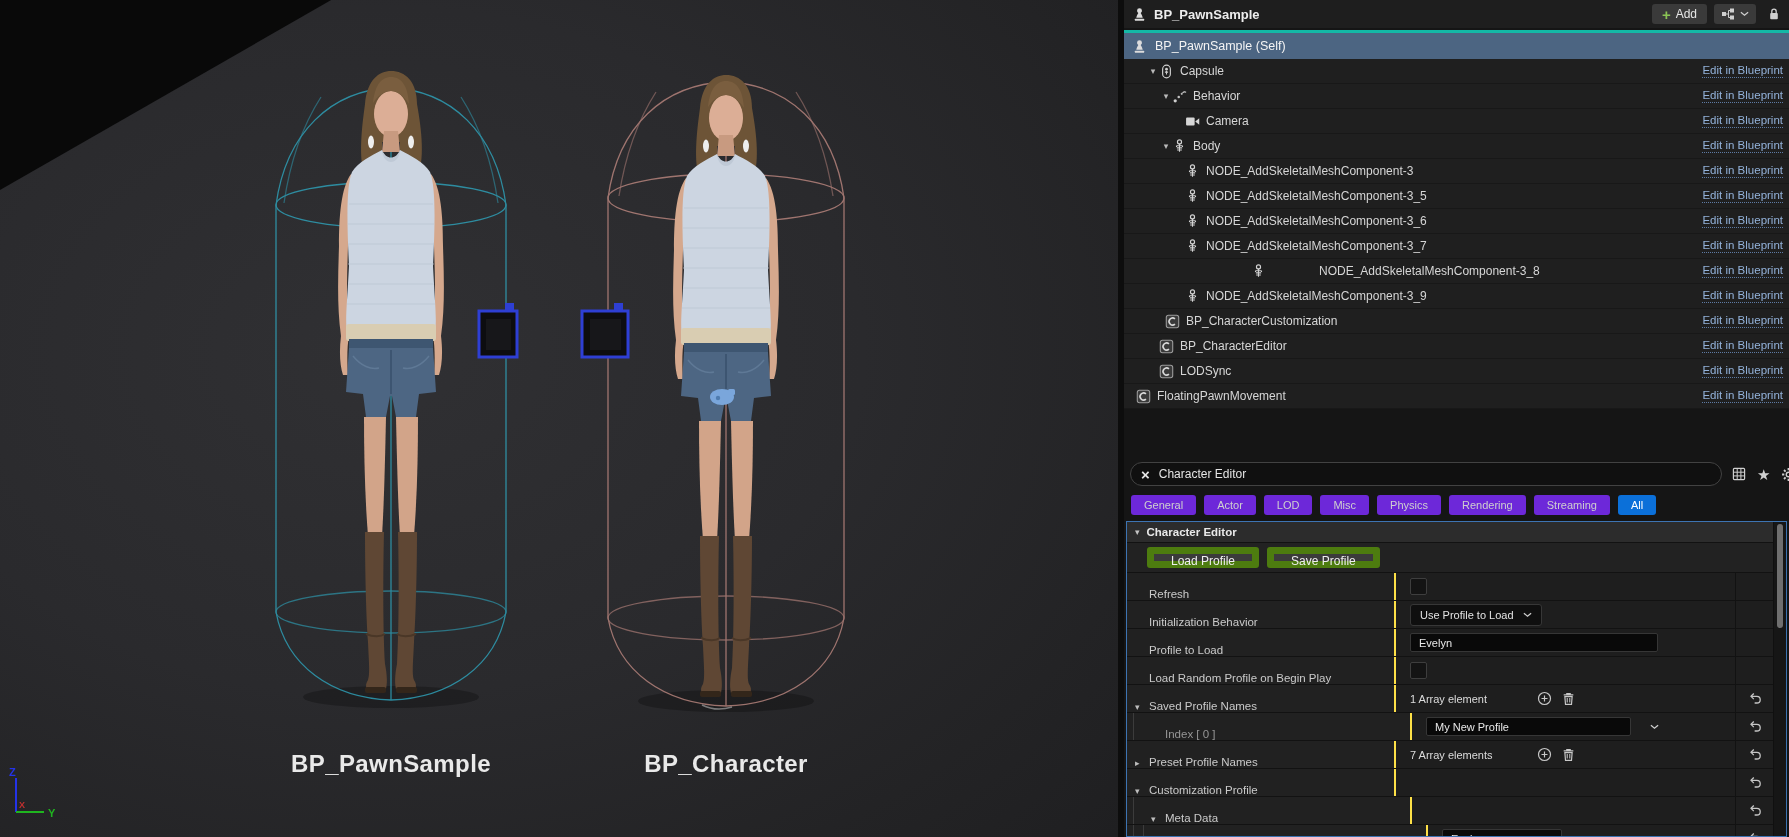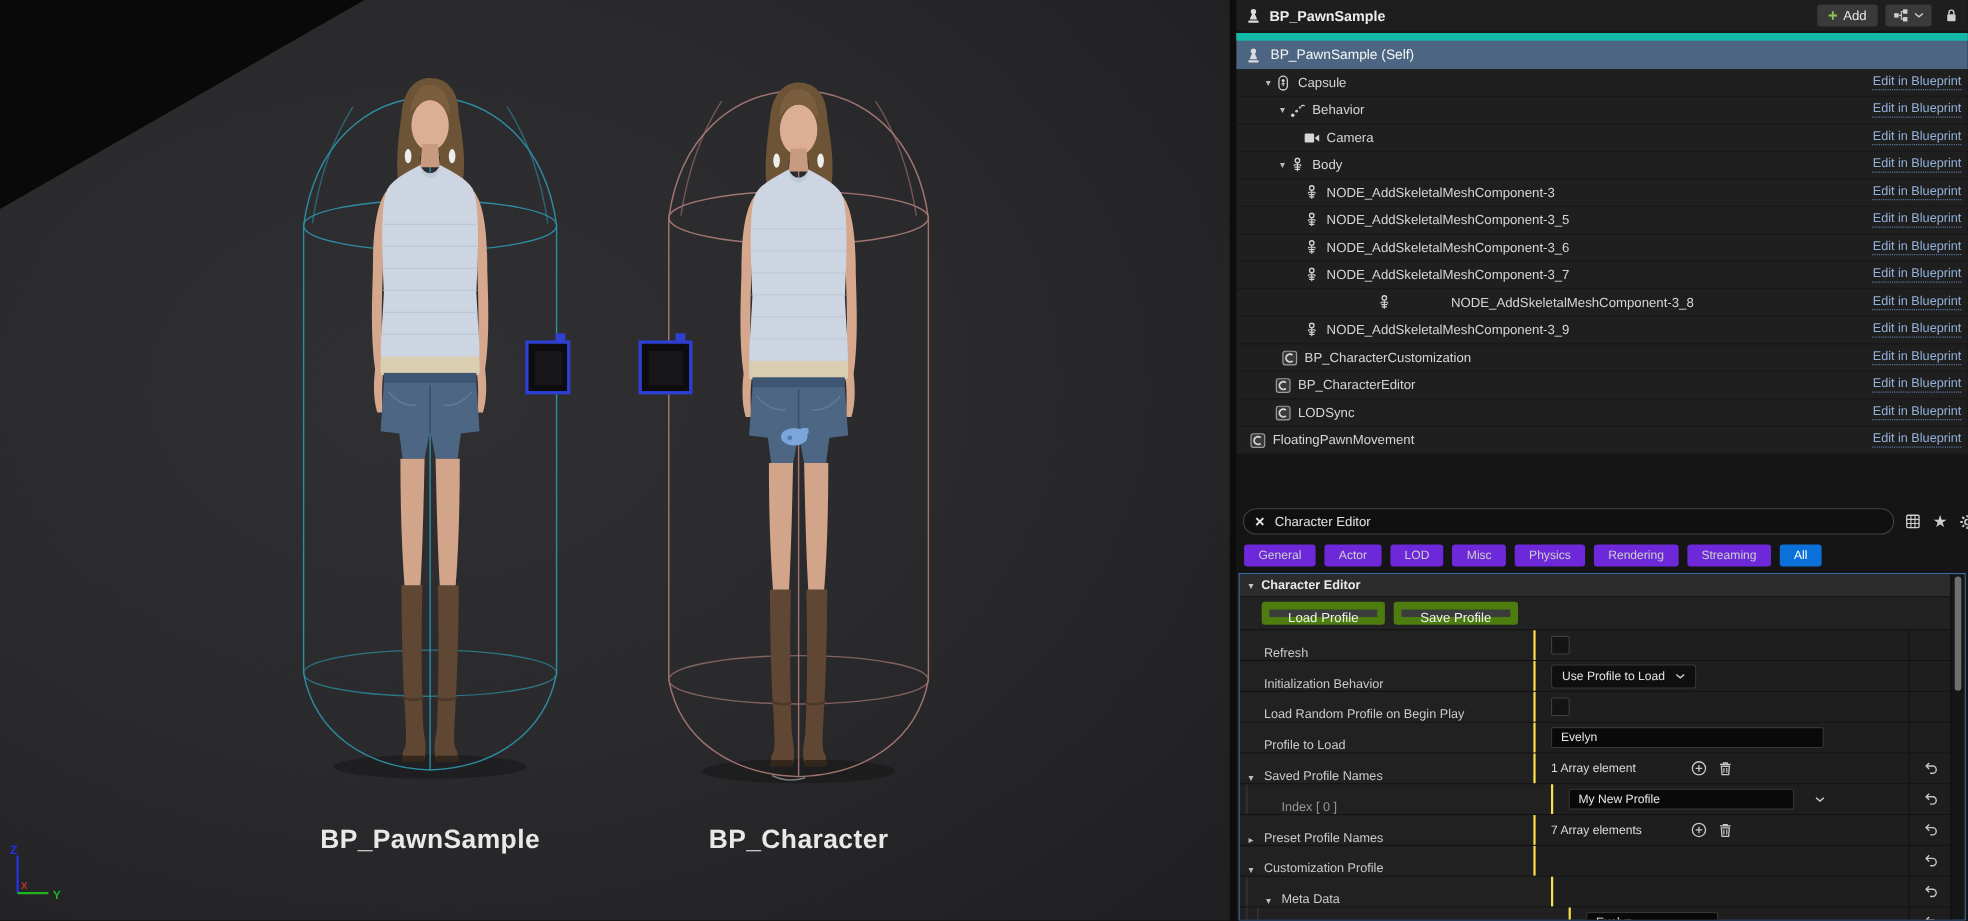--- a/index.html
+++ b/index.html
@@ -26,21 +26,21 @@
   .i15 svg{width:15px;height:15px;} .i14 svg{width:14px;height:14px;}
   .cp-actions{margin-left:auto;display:flex;align-items:center;gap:7px;}
   .add-btn{display:flex;align-items:center;gap:5px;height:20px;padding:0 10px;background:#3a3a3a;
     border:none;border-radius:3px;color:#e6e6e6;font-size:12px;font-family:inherit;cursor:pointer;}
   .add-btn .plus{color:#8bc455;font-size:15px;font-weight:bold;line-height:1;}
   .view-btn{display:flex;align-items:center;gap:5px;height:20px;padding:0 7px;background:#3a3a3a;
     border:none;border-radius:3px;cursor:pointer;}
   .lockwrap{margin-left:4px;}
   
   .self-row{height:26px;margin-top:2px;background:#4c6582;display:flex;align-items:center;
-    padding:0 8px;border-top:7px solid #14b8a6;}
+    padding:0 8px;border-top:3px solid #14b8a6;}
   .self-row .label{font-size:12.5px;color:#f4f4f4;margin-left:8px;}
   .tree-row{height:24px;display:flex;align-items:center;background:#1f1f1f;
     border-bottom:1px solid #181818;font-size:12px;color:#d6d6d6;}
   .expander{width:12px;font-size:9px;color:#b9b9b9;flex:0 0 12px;text-align:center;}
   .t-icon{width:15px;height:15px;margin-right:6px;flex:0 0 15px;}
   .t-icon svg{width:15px;height:15px;}
   .t-label{white-space:nowrap;}
   .edit-link{margin-left:auto;margin-right:6px;font-size:11.5px;color:#93b2da;
     text-decoration:none;border-bottom:1px dotted #5d7aa3;line-height:1.15;cursor:pointer;white-space:nowrap;}
   
@@ -495,35 +495,35 @@
                     </svg>
                   </span>
                 </span>
               </div>
     <div class="p-reset-cell"></div>
   </div>
 
   <div class="prop-row">
     <div class="p-label-cell" style="padding-left: 8px;">
       <span class="p-exp"></span>
-      <span class="p-label">Load Random Profile on Begin Play</span>
-    </div>
-    <div class="p-value-cell">
-                <span class="checkbox"></span>
+      <span class="p-label">Profile to Load</span>
+    </div>
+    <div class="p-value-cell">
+                <span class="text-input" style="width:248px">Evelyn</span>
               </div>
     <div class="p-reset-cell"></div>
   </div>
 
   <div class="prop-row">
     <div class="p-label-cell" style="padding-left: 8px;">
       <span class="p-exp"></span>
-      <span class="p-label">Profile to Load</span>
-    </div>
-    <div class="p-value-cell">
-                <span class="text-input" style="width:248px">Evelyn</span>
+      <span class="p-label">Load Random Profile on Begin Play</span>
+    </div>
+    <div class="p-value-cell">
+                <span class="checkbox"></span>
               </div>
     <div class="p-reset-cell"></div>
   </div>
 
   <div class="prop-row">
     <div class="p-label-cell" style="padding-left: 8px;">
       <span class="p-exp">▾</span>
       <span class="p-label">Saved Profile Names</span>
     </div>
     <div class="p-value-cell">

